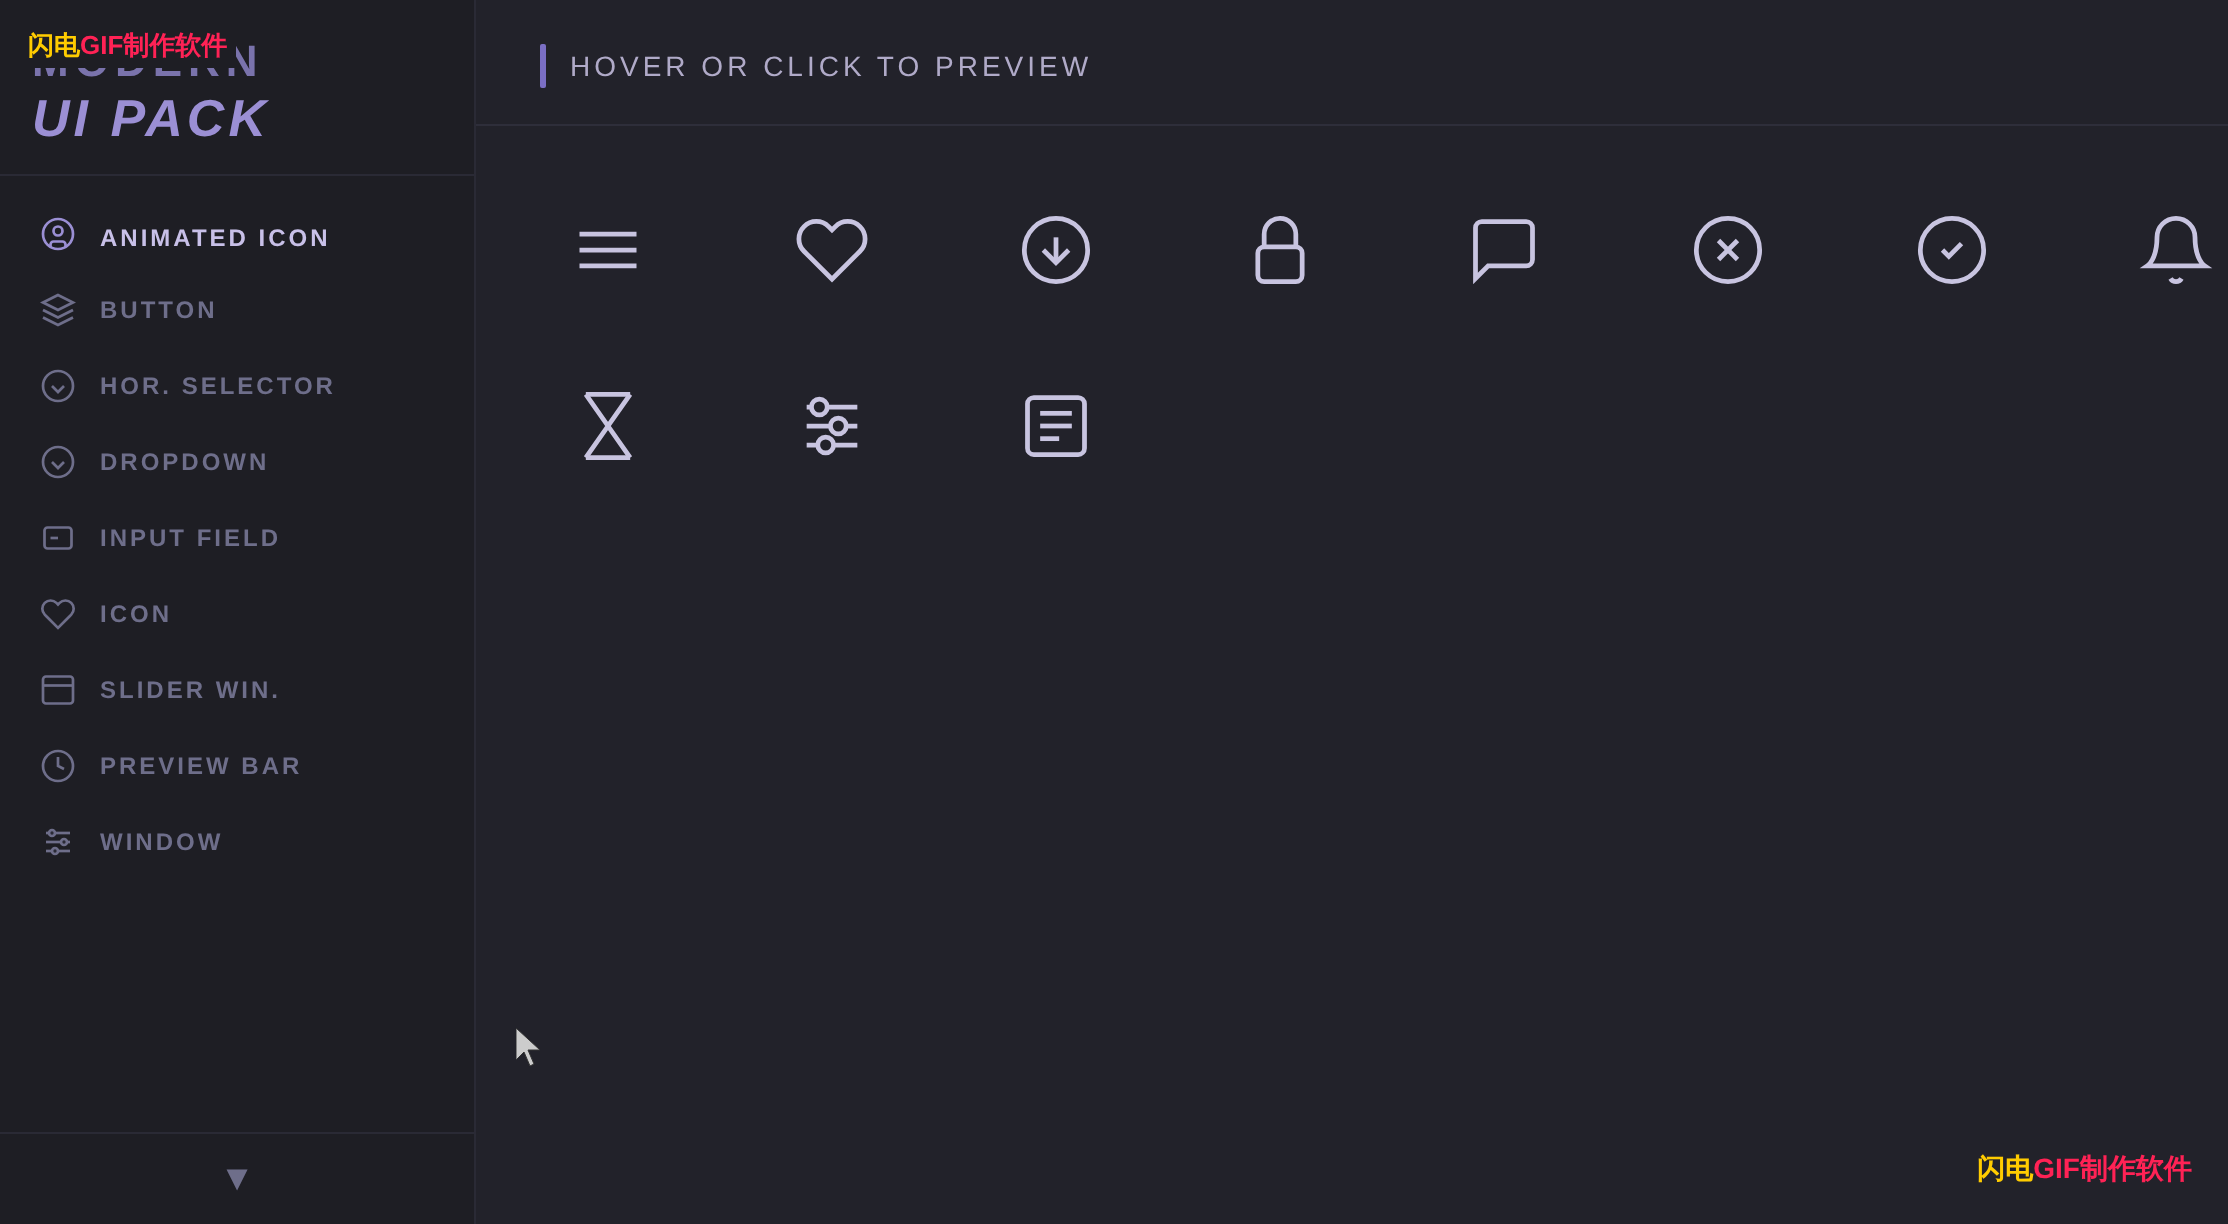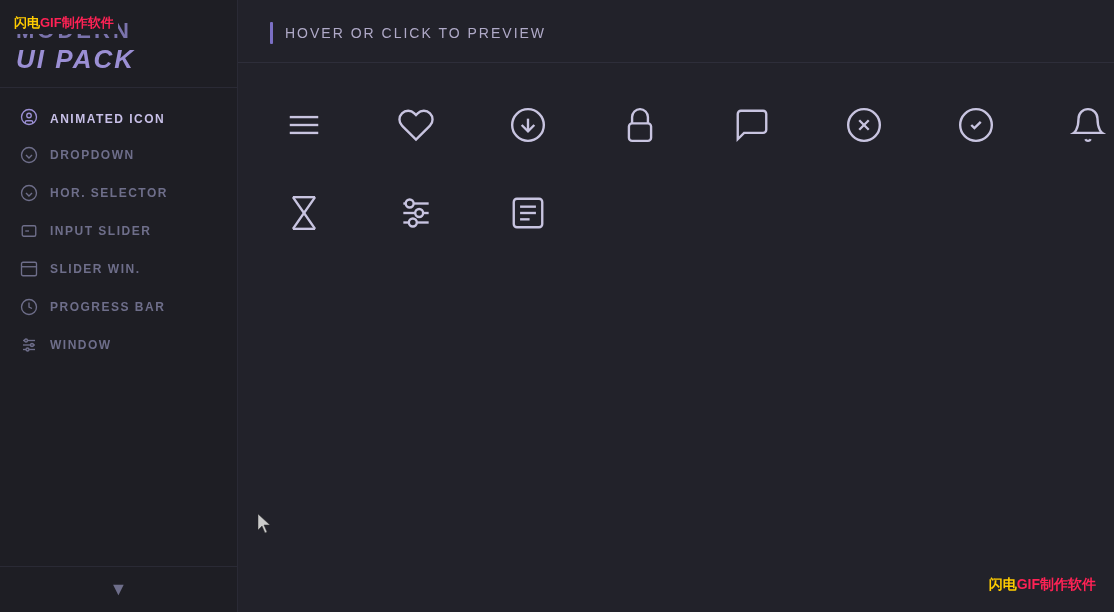--- a/index.html
+++ b/index.html
@@ -224,72 +224,90 @@
       <span class="nav-icon">
         <svg width="18" height="18" viewBox="0 0 24 24" stroke="#9b8fd4" fill="none" stroke-width="1.8">
           <circle cx="12" cy="12" r="10"></circle>
           <circle cx="12" cy="10" r="3"></circle>
           <path d="M7 20.662V19a2 2 0 0 1 2-2h6a2 2 0 0 1 2 2v1.662"></path>
         </svg>
       </span>
       <span>ANIMATED ICON</span>
     </div>
 
+    <div class="nav-item">
+      <span class="nav-icon">
+        <svg width="18" height="18" viewBox="0 0 24 24" stroke="#6e6e8a" fill="none" stroke-width="1.8">
+          <path d="M12 2L2 7l10 5 10-5-10-5z"></path>
+          <path d="M2 17l10 5 10-5"></path>
+          <path d="M2 12l10 5 10-5"></path>
+        </svg>
+      </span>
+      <span>BUTTON</span>
+    </div>
 
     <div class="nav-item">
       <span class="nav-icon">
         <svg width="18" height="18" viewBox="0 0 24 24" stroke="#6e6e8a" fill="none" stroke-width="1.8">
           <circle cx="12" cy="12" r="10"></circle>
           <polyline points="8 12 12 16 16 12"></polyline>
         </svg>
       </span>
+      <span>HOR. SELECTOR</span>
+    </div>
+
+    <div class="nav-item">
+      <span class="nav-icon">
+        <svg width="18" height="18" viewBox="0 0 24 24" stroke="#6e6e8a" fill="none" stroke-width="1.8">
+          <circle cx="12" cy="12" r="10"></circle>
+          <polyline points="8 12 12 16 16 12"></polyline>
+        </svg>
+      </span>
       <span>DROPDOWN</span>
-    </div>
-
-    <div class="nav-item">
-      <span class="nav-icon">
-        <svg width="18" height="18" viewBox="0 0 24 24" stroke="#6e6e8a" fill="none" stroke-width="1.8">
-          <circle cx="12" cy="12" r="10"></circle>
-          <polyline points="8 12 12 16 16 12"></polyline>
-        </svg>
-      </span>
-      <span>HOR. SELECTOR</span>
     </div>
 
     <div class="nav-item">
       <span class="nav-icon">
         <svg width="18" height="18" viewBox="0 0 24 24" stroke="#6e6e8a" fill="none" stroke-width="1.8">
           <rect x="3" y="5" width="18" height="14" rx="2"></rect>
           <line x1="7" y1="12" x2="12" y2="12"></line>
         </svg>
       </span>
-      <span>INPUT SLIDER</span>
-    </div>
-
+      <span>INPUT FIELD</span>
+    </div>
+
+    <div class="nav-item">
+      <span class="nav-icon">
+        <svg width="18" height="18" viewBox="0 0 24 24" stroke="#6e6e8a" fill="none" stroke-width="1.8">
+          <path d="M20.84 4.61a5.5 5.5 0 0 0-7.78 0L12 5.67l-1.06-1.06a5.5 5.5 0 0 0-7.78 7.78l1.06 1.06L12 21.23l7.78-7.78 1.06-1.06a5.5 5.5 0 0 0 0-7.78z"></path>
+        </svg>
+      </span>
+      <span>ICON</span>
+    </div>
 
 
     <div class="nav-item">
       <span class="nav-icon">
         <svg width="18" height="18" viewBox="0 0 24 24" stroke="#6e6e8a" fill="none" stroke-width="1.8">
           <rect x="2" y="3" width="20" height="18" rx="2"></rect>
           <line x1="2" y1="9" x2="22" y2="9"></line>
         </svg>
       </span>
       <span>SLIDER WIN.</span>
     </div>
 
 
     <div class="nav-item">
       <span class="nav-icon">
         <svg width="18" height="18" viewBox="0 0 24 24" stroke="#6e6e8a" fill="none" stroke-width="1.8">
           <circle cx="12" cy="12" r="10"></circle>
           <polyline points="12 6 12 12 16 14"></polyline>
         </svg>
       </span>
-      <span>PROGRESS BAR</span>
+      <span>PREVIEW BAR</span>
     </div>
 
     <div class="nav-item">
       <span class="nav-icon">
         <svg width="18" height="18" viewBox="0 0 24 24" stroke="#6e6e8a" fill="none" stroke-width="1.8">
           <line x1="4" y1="6" x2="20" y2="6"></line>
           <line x1="4" y1="12" x2="20" y2="12"></line>
           <line x1="4" y1="18" x2="20" y2="18"></line>
           <circle cx="8" cy="6" r="2" fill="#2a2a35" stroke="#6e6e8a"></circle>
           <circle cx="16" cy="12" r="2" fill="#2a2a35" stroke="#6e6e8a"></circle>

